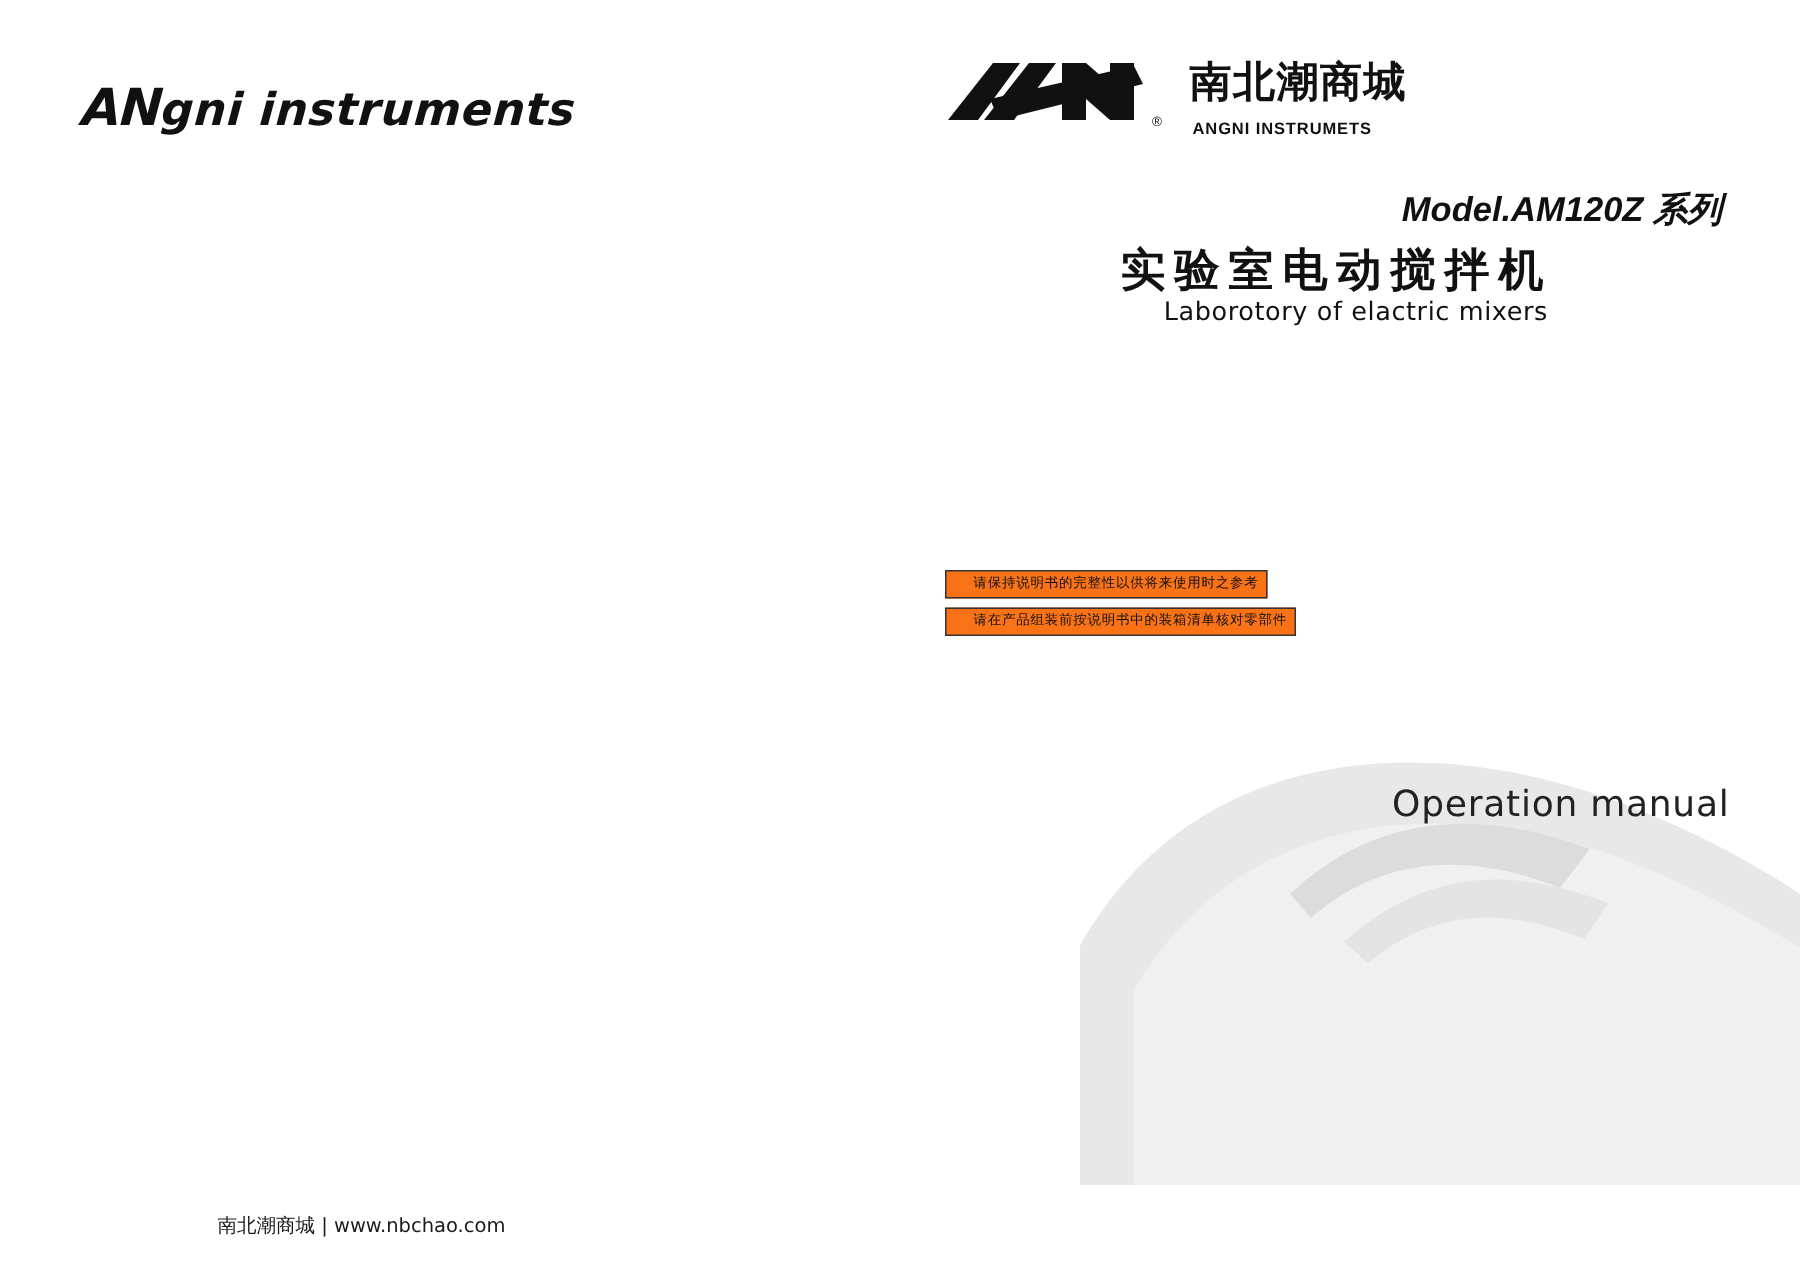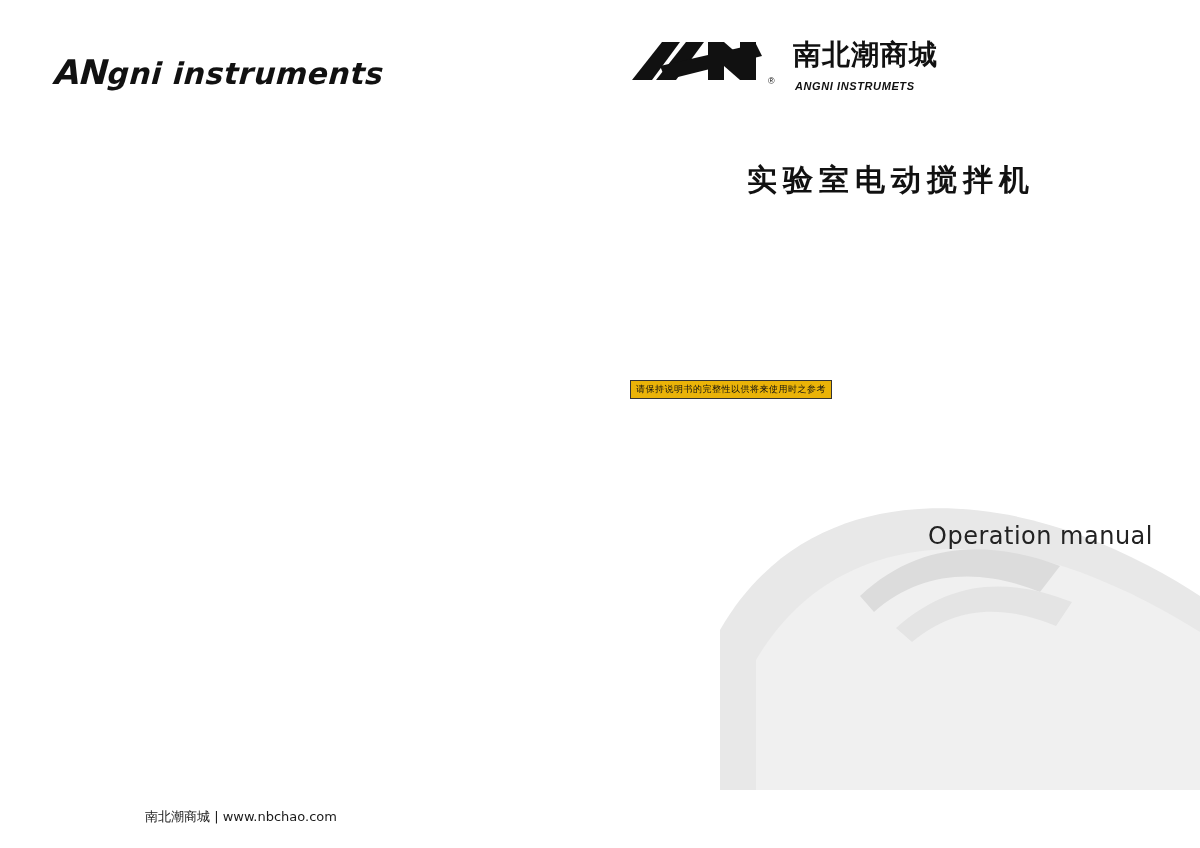--- a/index.html
+++ b/index.html
@@ -80,21 +80,20 @@
   }
   .logo-en {
     position: absolute;
     left: 165px;
     top: 44px;
     font-size: 11px;
     font-weight: bold;
     letter-spacing: 0.6px;
     color: #111;
     white-space: nowrap;
-    font-style: italic;
   }
 
   
   .model-line {
     position: absolute;
     right: 52px;
     top: 124px;
     font-size: 23px;
     font-style: italic;
     font-weight: bold;
@@ -125,25 +124,25 @@
   }
 
   
   .notices {
     position: absolute;
     left: 30px;
     top: 378px;
   }
   .notice {
     border: 1px solid #333;
-    background: #eab308;
+    background: #f97316;
     font-family: "DejaVu Sans", sans-serif;
     font-size: 9px;
     line-height: 1;
-    padding: 4px 5px 4px 5px;
+    padding: 4px 5px 4px 18px;
     margin-bottom: 4px;
     display: inline-block;
     color: #111;
     white-space: nowrap;
     letter-spacing: 0.5px;
   }
   .notice-row { display: block; }
 
   .manual-cn {
     position: absolute;
@@ -209,24 +208,27 @@
       <path d="M78,6 L94,6 L94,44 L78,44 Z" fill="#111"></path>
       <path d="M110,6 L126,6 L126,44 L110,44 Z" fill="#111"></path>
       <path d="M78,6 L94,6 L126,34 L126,44 L110,44 L78,16 Z" fill="#111"></path>
       <path d="M2,48 L132,48 L132,52 L2,52 Z" fill="#ffffff"></path>
     </svg>
     <div class="logo-reg">®</div>
     <div class="logo-cn">南北潮商城</div>
     <div class="logo-en">ANGNI INSTRUMETS</div>
   </div>
 
+  <div class="model-line">Model.AM120Z 系列</div>
   <div class="title-cn">实验室电动搅拌机</div>
+  <div class="title-en">Laborotory of elactric mixers</div>
 
   <div class="notices">
     <span class="notice-row"><span class="notice">请保持说明书的完整性以供将来使用时之参考</span></span>
+    <span class="notice-row"><span class="notice">请在产品组装前按说明书中的装箱清单核对零部件</span></span>
   </div>
 
   <div class="swoosh">
     <svg width="540" height="290" viewBox="0 0 540 290">
       <path d="M60,130 C140,-10 300,-10 420,35 C470,54 510,76 540,96 L540,300 L60,300 Z" fill="#e8e8e8"></path>
       <path d="M96,160 C170,34 310,32 420,72 C468,90 508,112 540,132 L540,300 L96,300 Z" fill="#f0f0f0"></path>
       <path d="M200,96 C260,40 330,40 400,66 L380,92 C320,68 262,70 214,112 Z" fill="#dcdcdc"></path>
       <path d="M236,128 C292,78 350,78 412,102 L396,126 C342,104 296,106 252,142 Z" fill="#e4e4e4"></path>
     </svg>
   </div>

